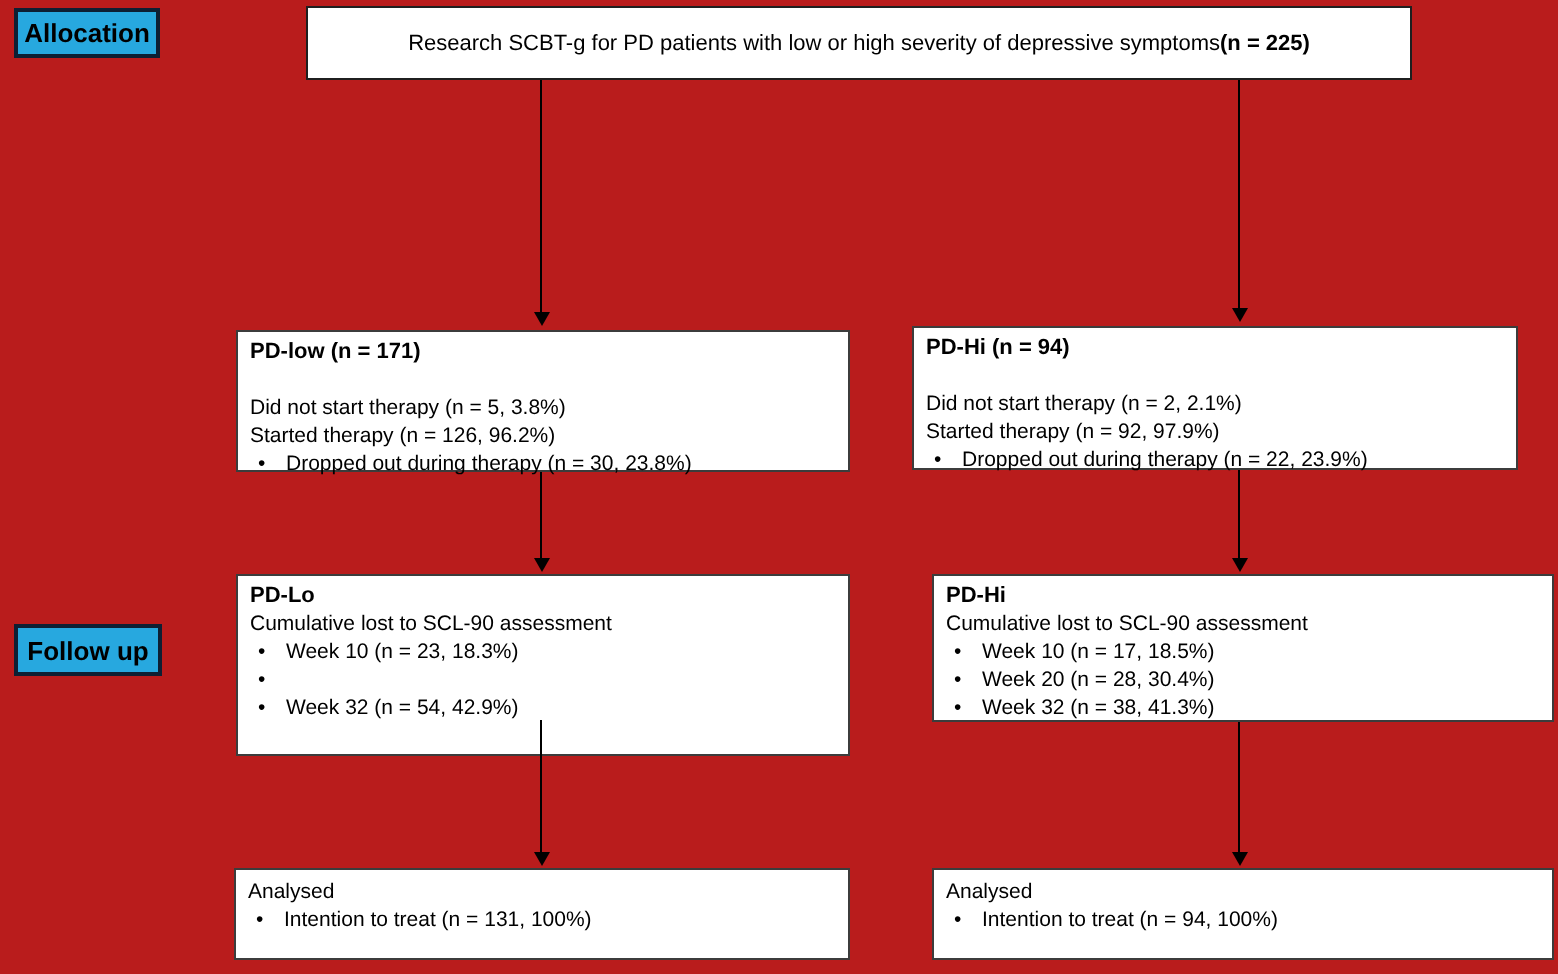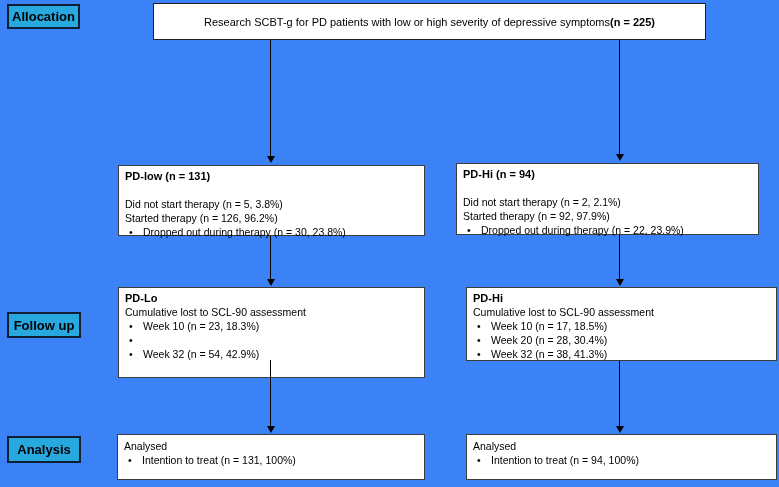--- a/index.html
+++ b/index.html
@@ -1,19 +1,19 @@
 <!DOCTYPE html>
 <html><head>
 <meta charset="utf-8">
 <style>
   html,body{margin:0;padding:0;background:#ffffff;}
   #canvas{
     position:relative;
     width:779px;height:487px;
-    background:#3b82f6;
+    background:#b91c1c;
     font-family:"Liberation Sans",sans-serif;
     color:#000;
     overflow:hidden;
   }
   
   .stage-label{
     position:absolute;
     background:#27a8df;
     border:2px solid #0d1f33;
     box-sizing:border-box;
@@ -72,38 +72,37 @@
   #arrow-fu-left    {left:266px;top:360px;height:73px;}
   #arrow-fu-right   {left:615px;top:361px;height:72px;}
 </style>
 </head>
 <body>
 
 <div id="canvas">
 
   <div class="stage-label" id="label-allocation">Allocation</div>
   <div class="stage-label" id="label-followup">Follow up</div>
-  <div class="stage-label" id="label-analysis">Analysis</div>
 
   <div class="box" id="box-enrollment">
     <div class="l1">Research SCBT-g for PD patients with low or high severity of depressive symptoms</div>
     <div class="l2">(n = 225)</div>
   </div>
 
   <div class="varrow" id="arrow-top-left">
       <div class="shaft"></div>
       <div class="head"></div>
     </div>
   <div class="varrow" id="arrow-top-right">
       <div class="shaft"></div>
       <div class="head"></div>
     </div>
 
   <div class="box" id="box-alloc-left">
-    <div class="title">PD-low (n = 131)</div>
+    <div class="title">PD-low (n = 171)</div>
     <div class="blank"></div>
     <div class="line">Did not start therapy (n = 5, 3.8%)</div>
     <div class="line">Started therapy (n = 126, 96.2%)</div>
     <div class="bullet-line">
       <span class="bullet">•</span>
       <span>Dropped out during therapy (n = 30, 23.8%)</span>
     </div>
   </div>
 
   <div class="box" id="box-alloc-right">

